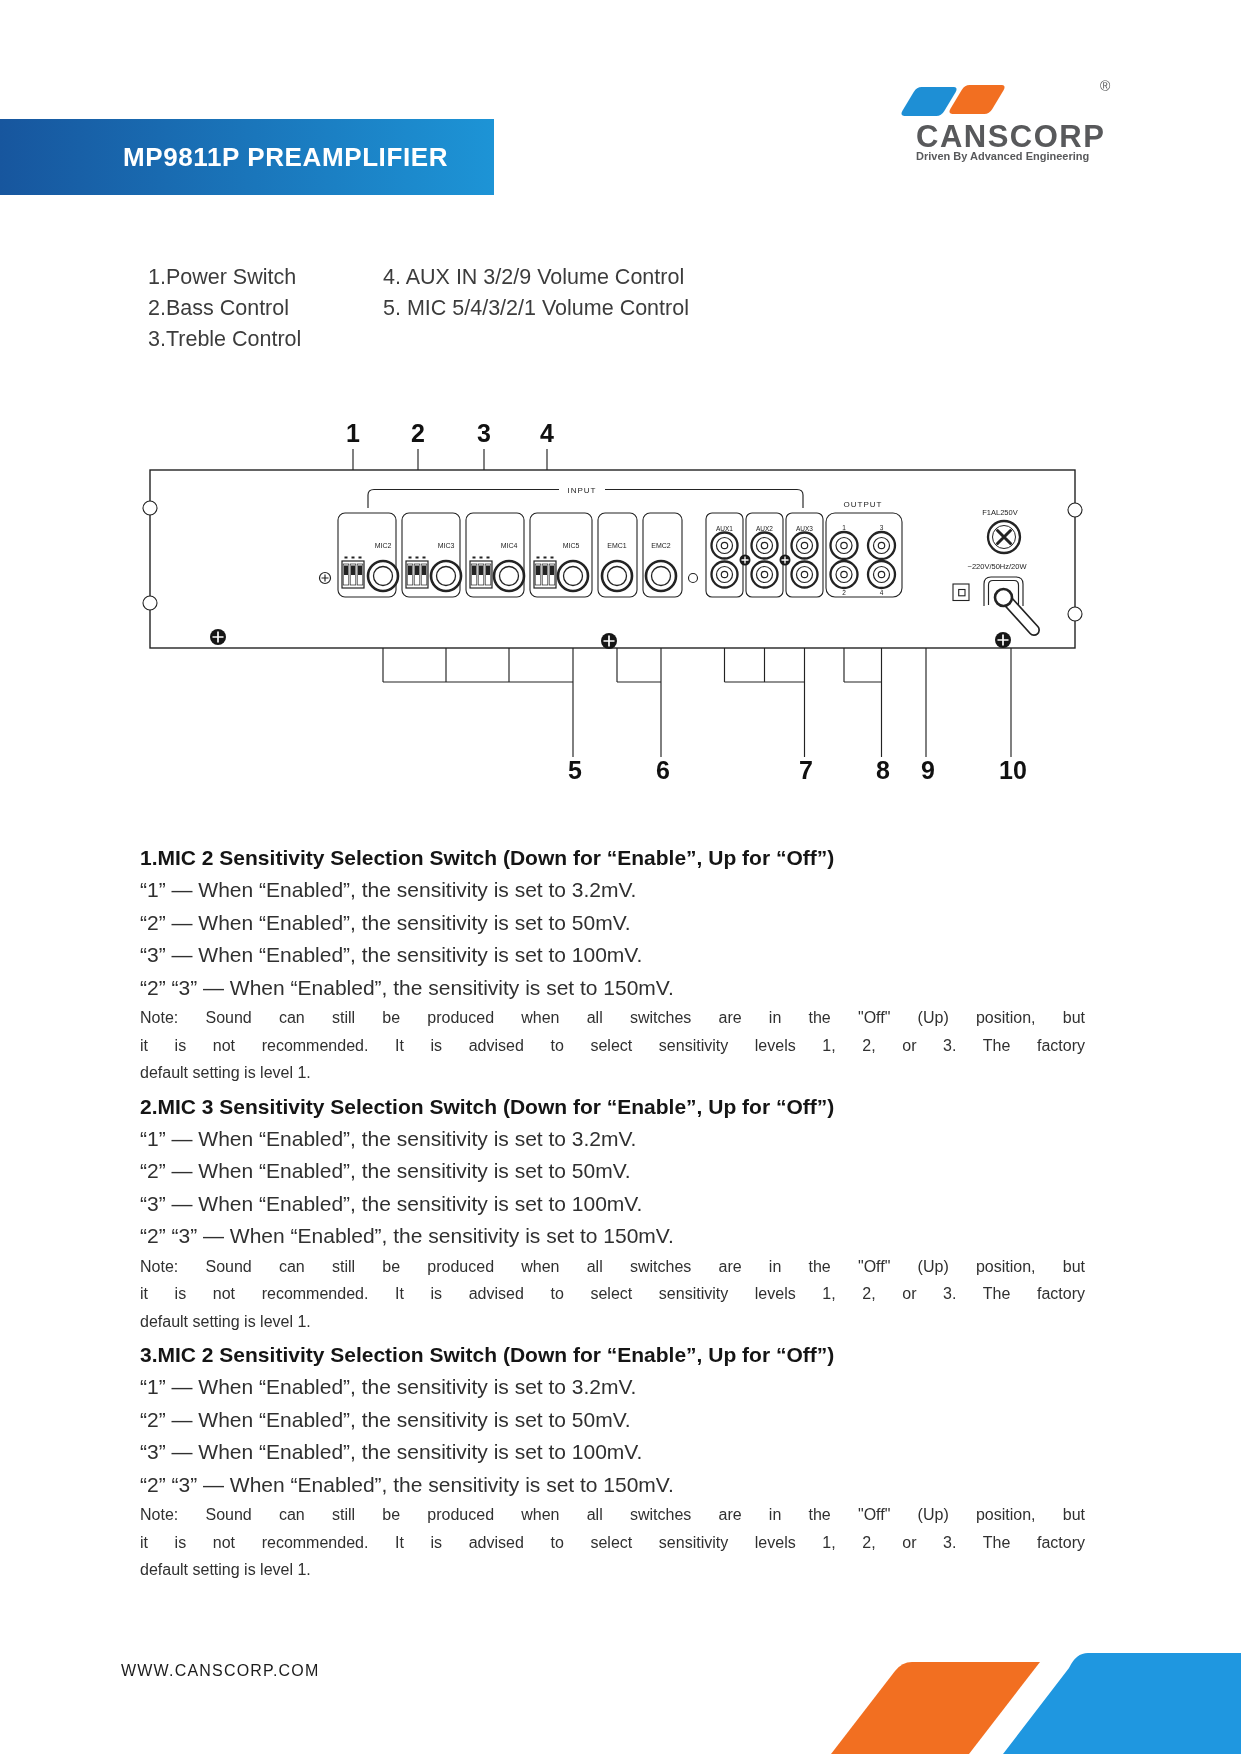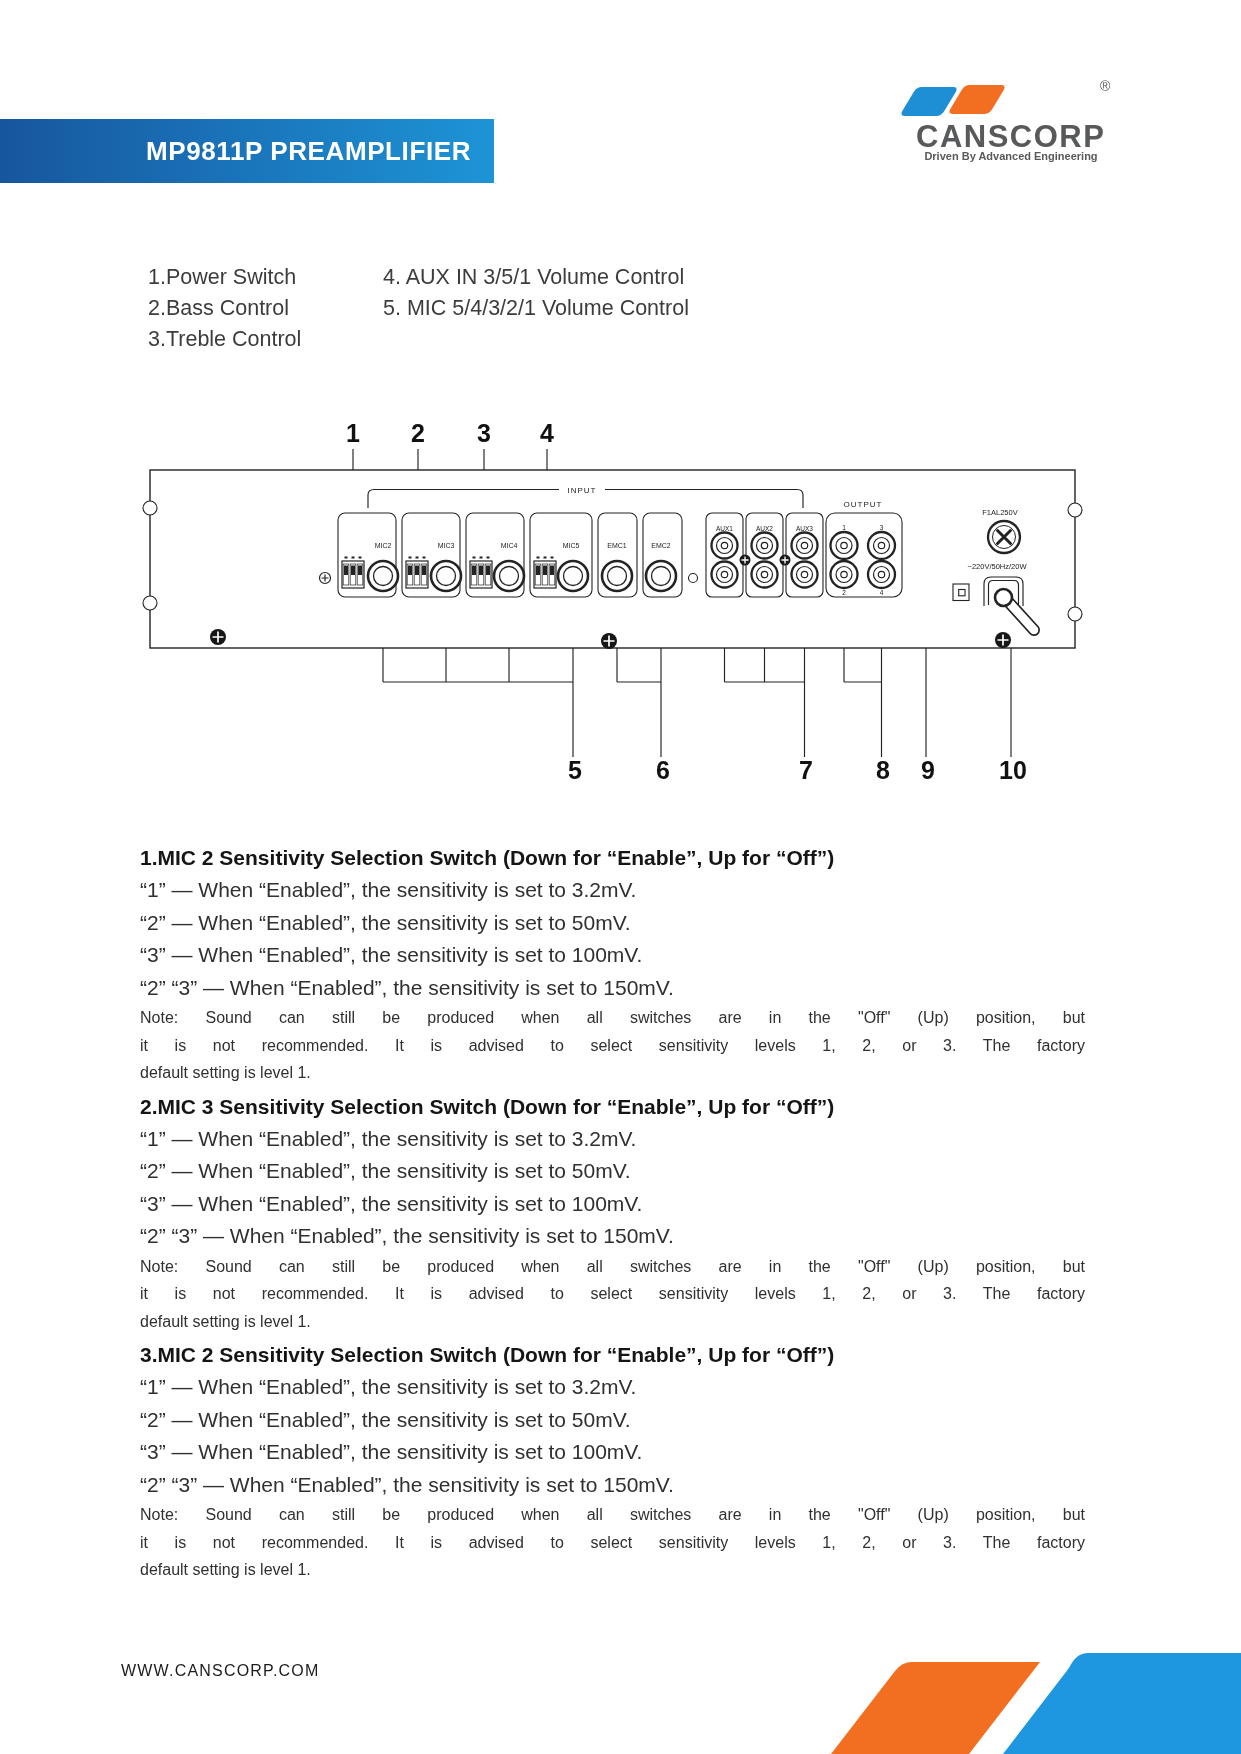--- a/index.html
+++ b/index.html
@@ -1,29 +1,29 @@
 <!DOCTYPE html>
 <html><head>
 <meta charset="utf-8">
 <style>
   html,body{margin:0;padding:0;background:#ffffff;}
   .page{position:relative;width:1241px;height:1754px;background:#fff;overflow:hidden;
         font-family:"Liberation Sans",sans-serif;}
   
-  .banner{position:absolute;left:0;top:119px;width:494px;height:64px;
+  .banner{position:absolute;left:0;top:119px;width:494px;height:76px;
           background:linear-gradient(90deg,#17569E 0%,#1D94D6 100%);
-          display:flex;align-items:center;justify-content:center;}
+          display:flex;align-items:center;}
   .banner span{margin-left:123px;color:#fff;font-weight:bold;font-size:26px;letter-spacing:.6px;}
   .logo-shape{position:absolute;width:42px;height:29px;border-radius:5px;transform:skewX(-31deg);}
   .logo-blue{left:908px;top:87px;background:#1E8FD5;}
   .logo-orange{left:956px;top:85px;background:#F26F21;}
   .wordmark{position:absolute;left:916px;top:119px;font-size:31px;font-weight:bold;
             color:#58595B;letter-spacing:1.5px;}
   .regmark{position:absolute;left:1100px;top:78px;font-size:14px;color:#58595B;}
-  .tagline{position:absolute;left:916px;top:150px;width:190px;text-align:center;
+  .tagline{position:absolute;left:916px;top:150px;width:190px;text-align:left;
            font-size:11px;font-weight:bold;color:#58595B;}
   
   .legend{position:absolute;top:262px;font-size:21.5px;color:#3C3C3C;line-height:31px;}
   .legend-left{left:148px;}
   .legend-right{left:383px;}
   
   .diagram{position:absolute;left:130px;top:370px;}
   .diagram *{vector-effect:none;}
   .st{fill:none;stroke:#232323;stroke-width:1.15px;}
   .stw{fill:#fff;stroke:#232323;}
@@ -58,21 +58,21 @@
   <div class="wordmark">CANSCORP</div>
   <div class="regmark">®</div>
   <div class="tagline">Driven By Advanced Engineering</div>
 
   <div class="legend legend-left">
     <div>1.Power Switch</div>
     <div>2.Bass Control</div>
     <div>3.Treble Control</div>
   </div>
   <div class="legend legend-right">
-    <div>4. AUX IN 3/5/1 Volume Control</div>
+    <div>4. AUX IN 3/2/9 Volume Control</div>
     <div>5. MIC 5/4/3/2/1 Volume Control</div>
   </div>
 
   <svg class="diagram" width="1005" height="420" viewBox="130 370 1005 420">
 
     <g>
       <line class="st" x1="353" y1="449" x2="353" y2="561"></line>
       <line class="st" x1="418" y1="449" x2="418" y2="561"></line>
       <line class="st" x1="484" y1="449" x2="484" y2="561"></line>
       <line class="st" x1="547" y1="449" x2="547" y2="561"></line>

